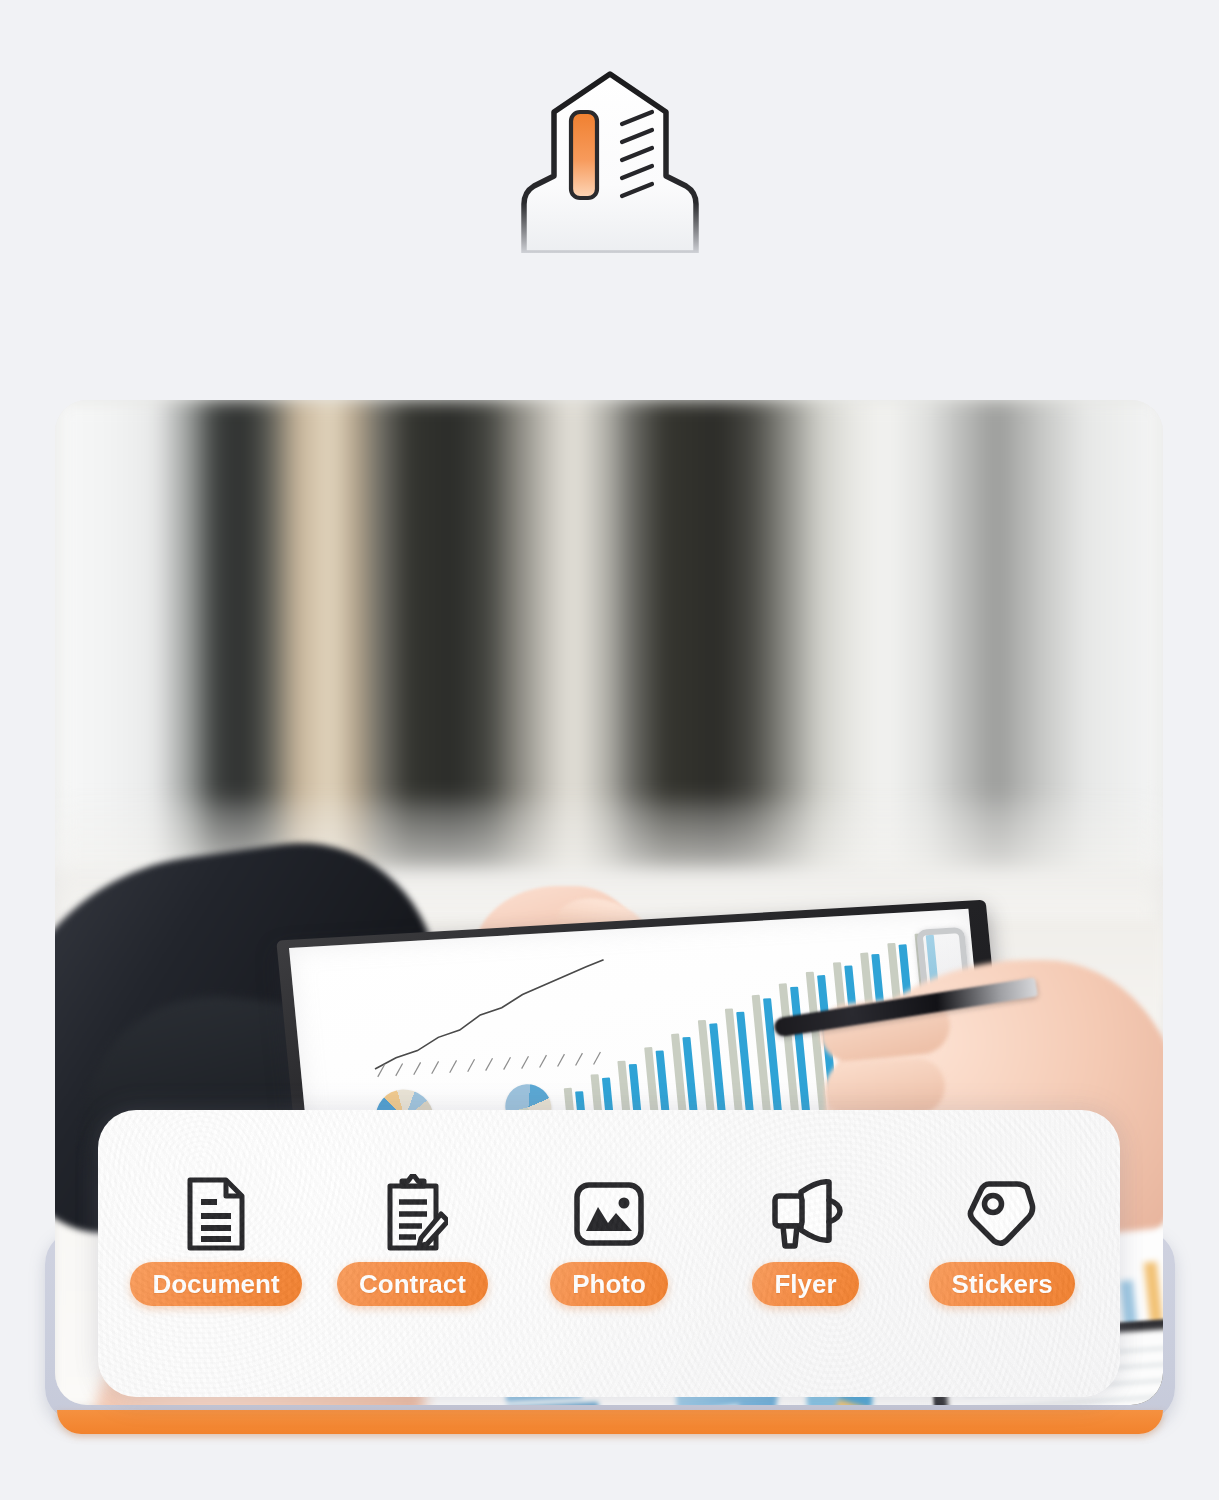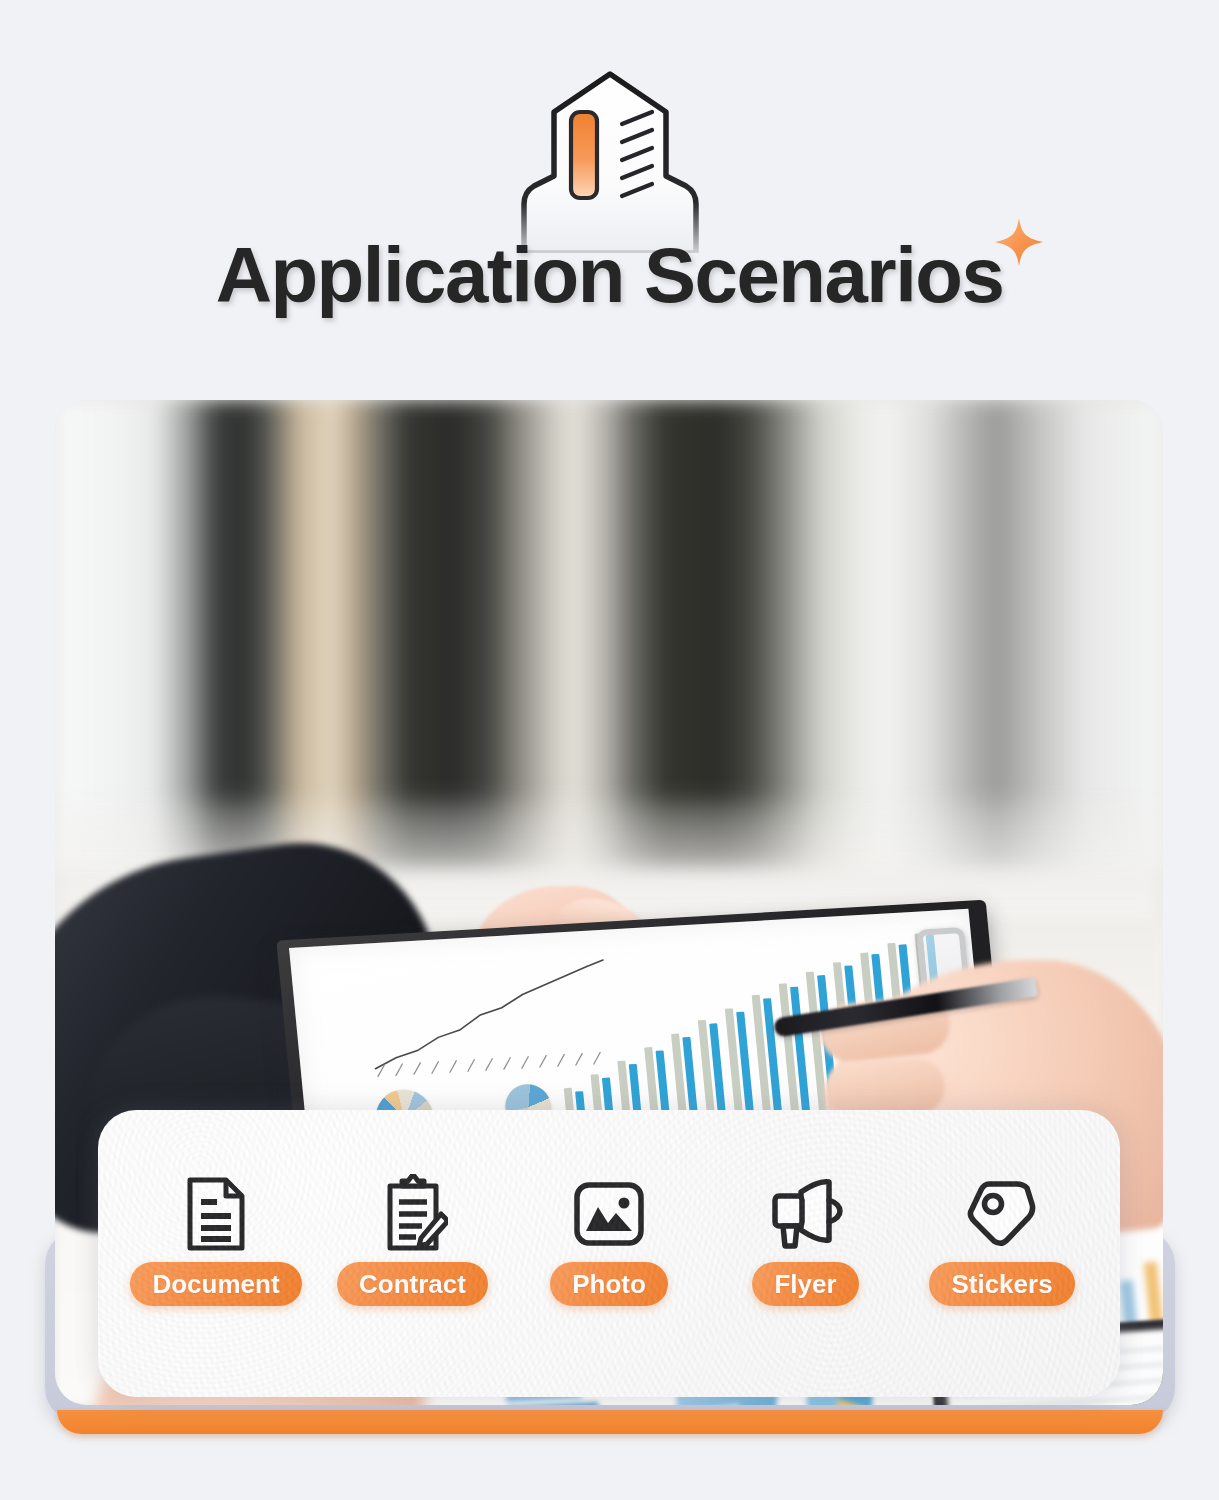--- a/index.html
+++ b/index.html
@@ -447,37 +447,20 @@
       <g stroke="#26262a" stroke-width="4.2" stroke-linecap="round">
         <line x1="132" y1="56" x2="162" y2="44"></line>
         <line x1="132" y1="74" x2="162" y2="62"></line>
         <line x1="132" y1="92" x2="162" y2="80"></line>
         <line x1="132" y1="110" x2="162" y2="98"></line>
         <line x1="132" y1="128" x2="162" y2="116"></line>
       </g>
     </svg>
   </div>
 
-  <div class="title-row">
-    <span class="title-inner">
-      <span class="page-title">Application Scenarios</span>
-      <span class="sparkle">
-        <svg viewBox="0 0 56 56" width="56" height="56" aria-hidden="true">
-          <defs>
-            <linearGradient id="spk" x1="0" y1="0" x2="1" y2="1">
-              <stop offset="0%" stop-color="#fcb57a"></stop>
-              <stop offset="55%" stop-color="#f7934d"></stop>
-              <stop offset="100%" stop-color="#f4853a"></stop>
-            </linearGradient>
-          </defs>
-          <path d="M28 4 C30.5 19 34 24 52 28 C34 32 30.5 37 28 52 C25.5 37 22 32 4 28 C22 24 25.5 19 28 4 Z" fill="url(#spk)"></path>
-        </svg>
-      </span>
-    </span>
-  </div>
 </div>
 
 <div class="card-shadow-band"></div>
 <div class="card-orange-bar"></div>
 
 <div class="photo-card">
   <div class="scene">
 
     <div class="bg-office"></div>
     <div class="bg-office-lower"></div>

